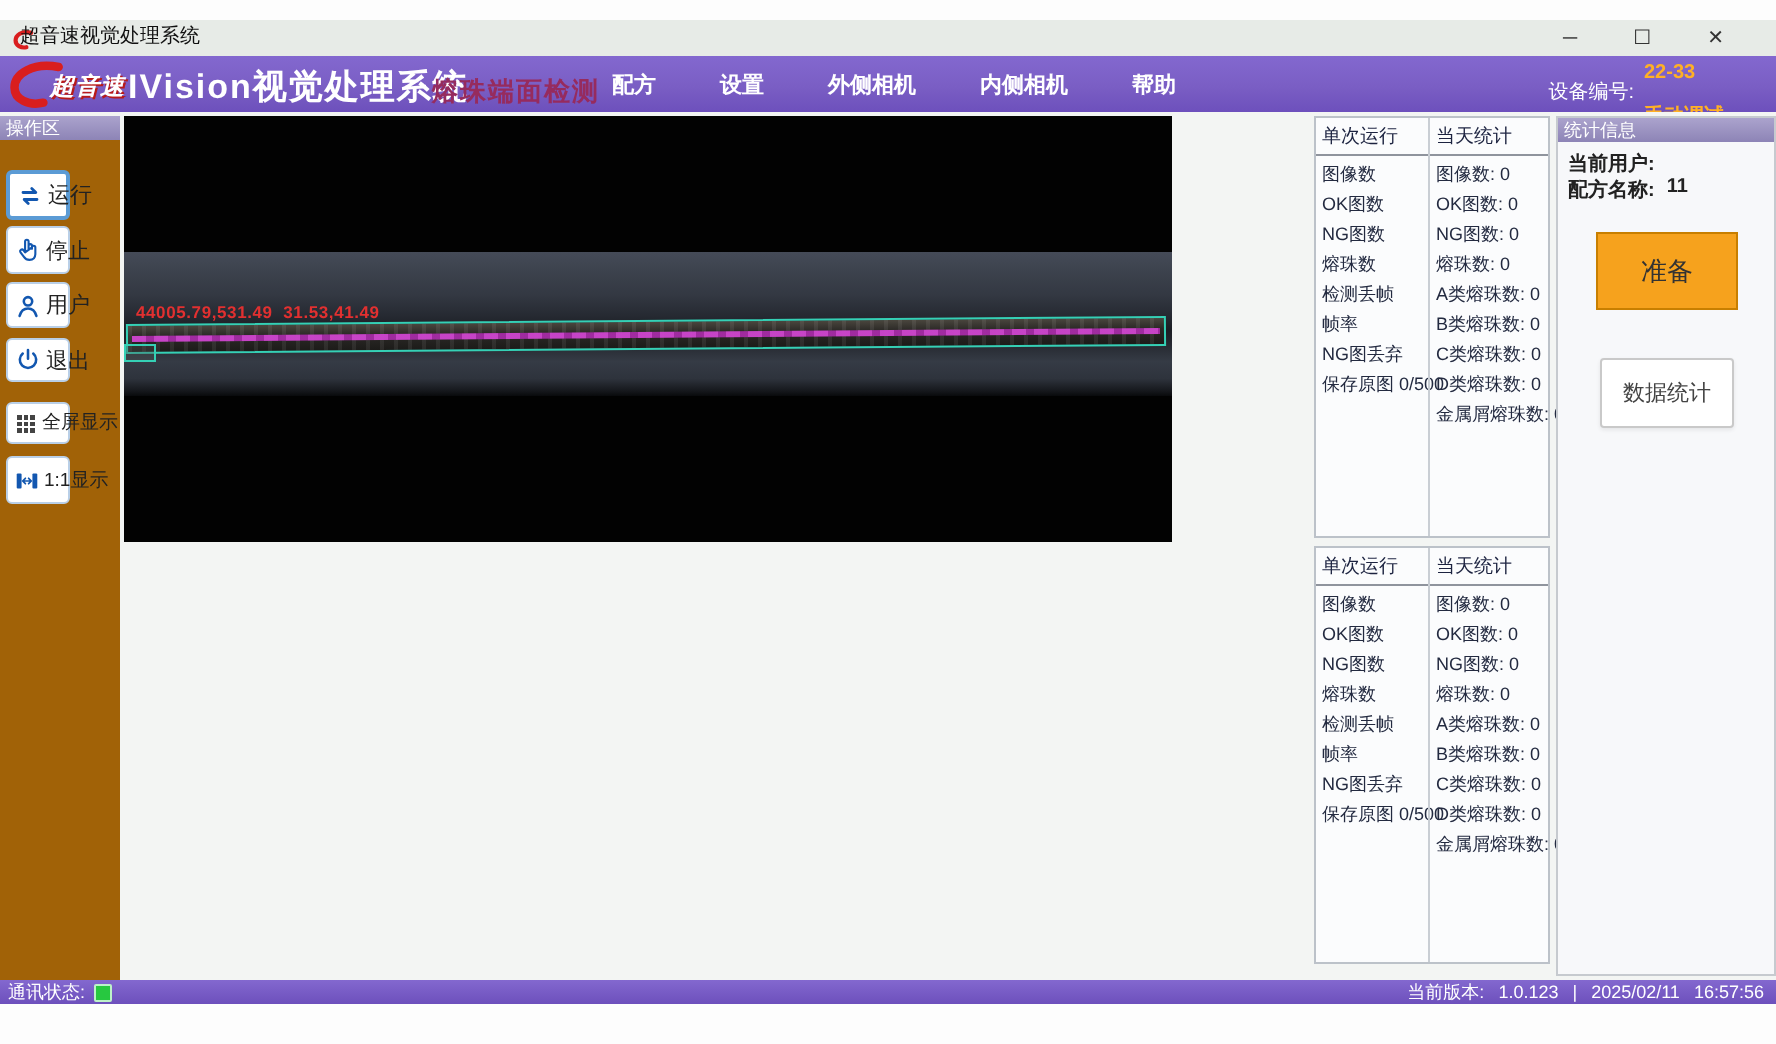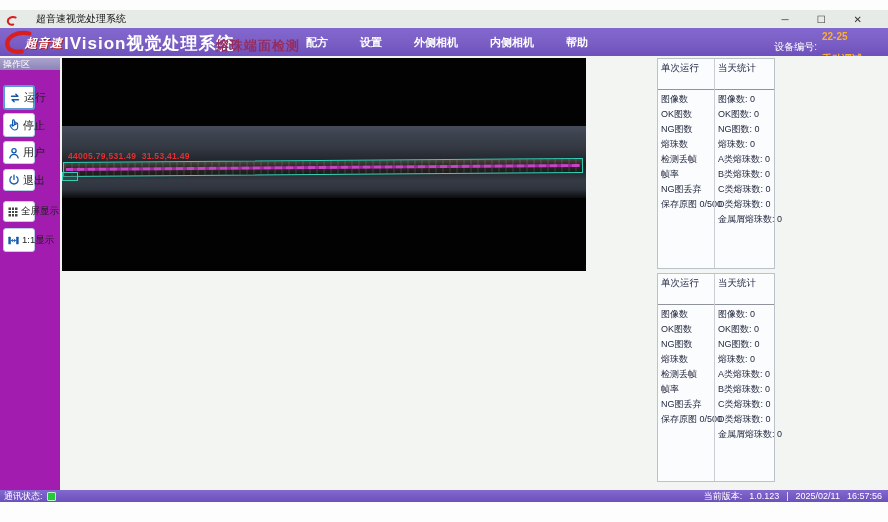--- a/index.html
+++ b/index.html
@@ -3,21 +3,21 @@
 <meta charset="utf-8">
 <style>
   html,body{margin:0;padding:0;background:#fff;}
   .screen{position:relative;width:888px;height:522px;background:#fdfdfd;
     font-family:"Liberation Sans",sans-serif;overflow:hidden;}
 
   
   .titlebar{position:absolute;left:0;top:10px;width:888px;height:18px;background:#e7ebe7;
     border-bottom:1px solid #ccd2cc;}
   .tb-icon{position:absolute;left:6px;top:3px;}
-  .tb-title{position:absolute;left:36px;top:0;height:18px;line-height:18px;font-size:10px;color:#111;}
+  .tb-title{position:absolute;left:10px;top:0;height:18px;line-height:18px;font-size:10px;color:#111;}
   .tb-controls{position:absolute;right:26px;top:0;height:18px;display:flex;gap:28px;align-items:center;}
   .tb-controls span{font-size:10px;color:#333;cursor:default;}
 
   
   .header{position:absolute;left:0;top:28px;width:888px;height:28px;
     background:linear-gradient(180deg,#8368cf 0%,#7a5ec4 55%,#6d50bc 100%);}
   .logo-swoosh{position:absolute;left:3px;top:1px;}
   .logo-text{position:absolute;left:25px;top:7px;font-size:12px;font-weight:bold;font-style:italic;
     color:#fff;text-shadow:1px 1px 0 #b81a1a;letter-spacing:0.5px;}
   .app-title{position:absolute;left:64px;top:4px;font-size:17px;font-weight:bold;color:#fff;letter-spacing:1px;}
@@ -26,21 +26,21 @@
   .menu-item{font-size:11px;font-weight:bold;color:#fff;cursor:default;}
   .hdr-right{position:absolute;right:26px;top:3px;display:grid;grid-template-columns:auto auto;
     column-gap:5px;row-gap:1px;font-size:10px;line-height:11px;}
   .hdr-right .lbl{color:#fff;text-align:right;margin-top:10px;}
   .hdr-right .val{color:#ffb025;font-weight:bold;}
 
   
   .main-bg{position:absolute;left:0;top:56px;width:888px;height:434px;background:#f3f5f3;}
 
   
-  .sidebar{position:absolute;left:0;top:58px;width:60px;height:432px;background:#a21caf;}
+  .sidebar{position:absolute;left:0;top:58px;width:60px;height:432px;background:#a16207;}
   .panel-hdr{height:12px;line-height:12px;padding-left:3px;font-size:9px;color:#fff;
     background:linear-gradient(180deg,#aba3cd 0%,#8d84b6 100%);}
   .side-btn{position:absolute;left:3px;width:32px;background:#fff;border:1px solid #b9cfe7;
     border-radius:3px;display:flex;align-items:center;justify-content:flex-start;
     gap:2px;padding-left:3px;box-sizing:border-box;font-size:11px;color:#222;cursor:default;}
   .side-btn.focused{border:2px solid #5b9bd5;}
   .side-btn .bico{flex:0 0 auto;display:flex;align-items:center;}
   .side-btn .blabel{white-space:nowrap;}
   .small-label{font-size:9.5px;}
 
@@ -70,21 +70,21 @@
   .det-box{position:absolute;border:1px solid #35d0b5;background:rgba(80,90,85,0.35);box-sizing:border-box;}
 
   
   .stats{position:absolute;left:657px;width:118px;background:#fbfcfd;border:1px solid #bcc2c9;
     box-sizing:border-box;display:flex;}
   .statsA{top:58px;height:211px;}
   .statsB{top:273px;height:209px;}
   .scol{padding-top:2px;box-sizing:border-box;}
   .scol1{width:56px;}
   .scol2{width:60px;border-left:1px solid #c9ced4;}
-  .shdr{font-size:9.5px;color:#1c2340;padding:1px 0 14px 3px;border-bottom:1px solid #8f949d;
+  .shdr{font-size:9.5px;color:#1c2340;padding:1px 0 2px 3px;border-bottom:1px solid #8f949d;
     margin-bottom:2px;white-space:nowrap;}
   .srow{font-size:9px;color:#232a40;line-height:15px;padding-left:3px;white-space:nowrap;}
 
   
   .info{position:absolute;left:778px;top:58px;width:110px;height:430px;background:#f7f8fa;
     border:1px solid #c6cacf;box-sizing:border-box;}
   .info-row{position:absolute;left:5px;font-size:10px;font-weight:bold;color:#222;display:flex;gap:6px;}
   .btn-prepare{position:absolute;left:19px;top:57px;width:71px;height:39px;background:#f6a21d;
     border:1px solid #c87f00;font-size:13px;color:#333;display:flex;align-items:center;
     justify-content:center;box-sizing:border-box;cursor:default;font-family:"Liberation Serif",serif;}
@@ -130,21 +130,21 @@
     <span class="app-subtitle">熔珠端面检测</span>
     <div class="menu">
       <span class="menu-item">配方</span>
       <span class="menu-item">设置</span>
       <span class="menu-item">外侧相机</span>
       <span class="menu-item">内侧相机</span>
       <span class="menu-item">帮助</span>
     </div>
     <div class="hdr-right">
       <span class="lbl">设备编号:</span>
-      <span class="val">22-25</span>
+      <span class="val">22-33</span>
       <span class="lbl">运行模式:</span>
       <span class="val">手动调试</span>
     </div>
   </div>
 
   <div class="main-bg"></div>
 
   <div class="sidebar">
     <div class="panel-hdr">操作区</div>
 
@@ -283,20 +283,32 @@
           <div class="srow">熔珠数: 0</div>
           <div class="srow">A类熔珠数: 0</div>
           <div class="srow">B类熔珠数: 0</div>
           <div class="srow">C类熔珠数: 0</div>
           <div class="srow">D类熔珠数: 0</div>
           <div class="srow">金属屑熔珠数: 0</div>
         </div>
     </div>
   </div>
 
+  <div class="info">
+    <div class="panel-hdr">统计信息</div>
+    <div class="info-row" style="top:16px;">
+      <span>当前用户:</span>
+    </div>
+    <div class="info-row" style="top:29px;">
+      <span>配方名称:</span>
+      <span>11</span>
+    </div>
+    <div class="btn-prepare">准备</div>
+    <div class="btn-datastats">数据统计</div>
+  </div>
 
   <div class="statusbar">
     <div class="sb-left">
       <span>通讯状态:</span>
       <span class="sb-dot"></span>
     </div>
     <div class="sb-right">
       <span>当前版本:</span>
       <span>1.0.123</span>
       <span>|</span>

